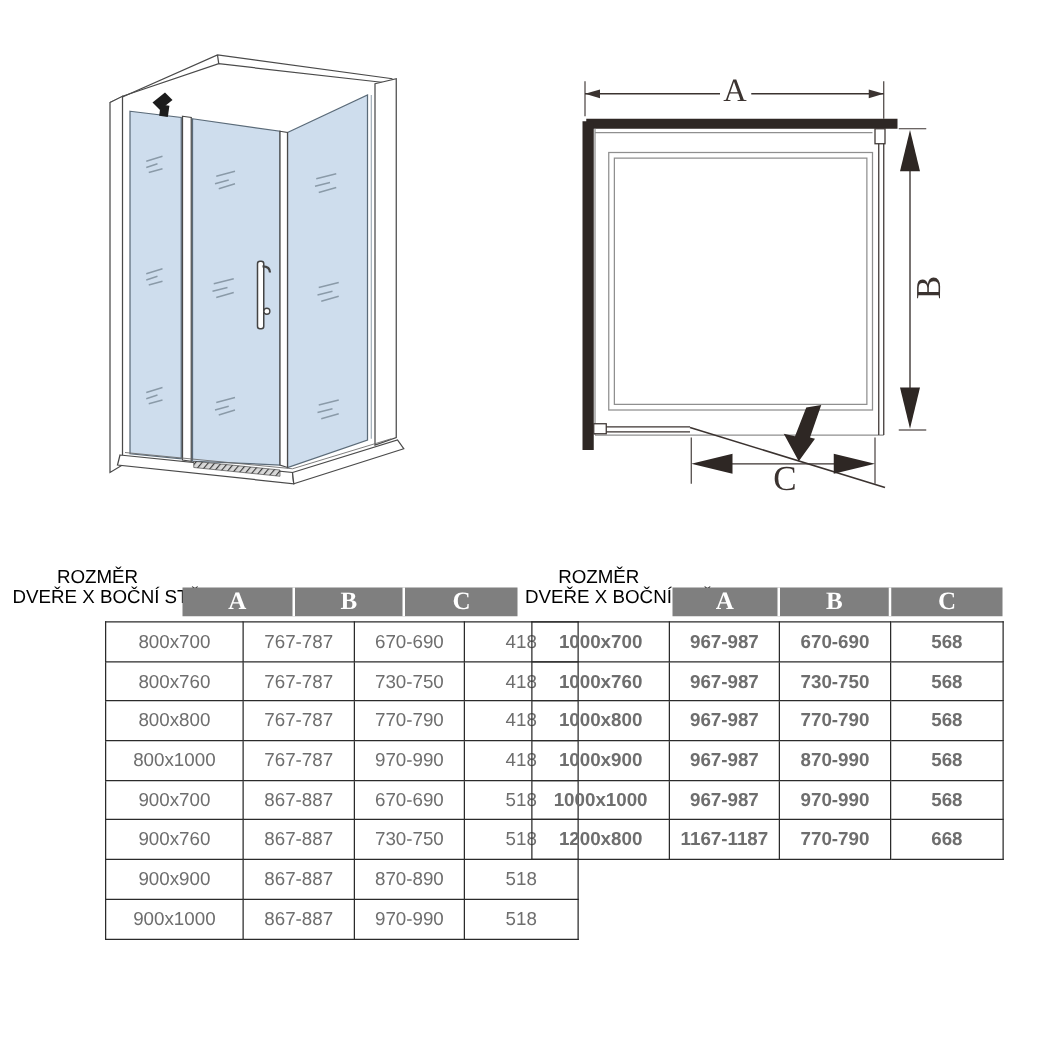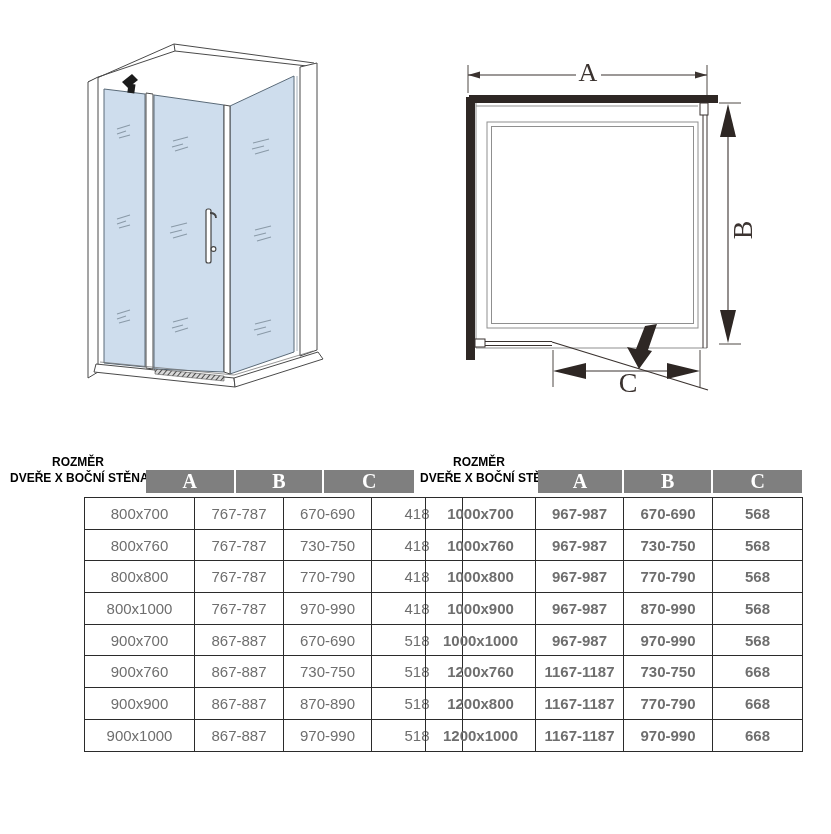--- a/index.html
+++ b/index.html
@@ -6,22 +6,22 @@
   .page{position:relative;width:831px;height:834px;background:#fff;overflow:hidden;
         font-family:"Liberation Sans",sans-serif;}
   
   .diagram-3d{position:absolute;left:60px;top:30px;width:340px;height:380px;}
   .diagram-top{position:absolute;left:440px;top:40px;width:391px;height:370px;}
   svg text.dim{font-family:"Liberation Serif",serif;fill:#3b3330;}
   
   .tbl{position:absolute;top:452px;height:366px;}
   .tbl-left{left:10px;width:404px;}
   .tbl-right{left:420px;width:382px;}
-  .tbl-caption{position:absolute;top:2px;text-align:center;font-weight:bold;color:#000;
-               font-size:12px;line-height:16px;white-space:nowrap;}
+  .tbl-caption{position:absolute;top:2px;text-align:center;font-weight:normal;color:#000;
+               font-size:15px;line-height:16px;white-space:nowrap;}
   .tbl-left  .tbl-caption{left:0;width:136px;}
   .tbl-right .tbl-caption{left:0;width:118px;}
   .hdr-cells{position:absolute;top:18px;height:23px;display:flex;background:#7f7f7f;}
   .tbl-left  .hdr-cells{left:136px;width:268px;}
   .tbl-right .hdr-cells{left:118px;width:264px;}
   .hcell{color:#fff;font-family:"Liberation Serif",serif;font-size:20px;font-weight:600;
          text-align:center;line-height:23px;}
   .hcell + .hcell{border-left:2px solid #fff;}
   .tbl-left  .hcell:nth-child(1){width:89px;}
   .tbl-left  .hcell:nth-child(2){width:88px;}
@@ -274,34 +274,22 @@
             <td>870-990</td>
             <td>568</td>
           </tr>
           <tr>
             <td>1000x1000</td>
             <td>967-987</td>
             <td>970-990</td>
             <td>568</td>
           </tr>
           <tr>
-            <td>1200x760</td>
-            <td>1167-1187</td>
-            <td>730-750</td>
-            <td>668</td>
-          </tr>
-          <tr>
             <td>1200x800</td>
             <td>1167-1187</td>
             <td>770-790</td>
             <td>668</td>
           </tr>
-          <tr>
-            <td>1200x1000</td>
-            <td>1167-1187</td>
-            <td>970-990</td>
-            <td>668</td>
-          </tr>
         </tbody>
     </table>
   </div>
 
 </div>
 
 </body></html>

